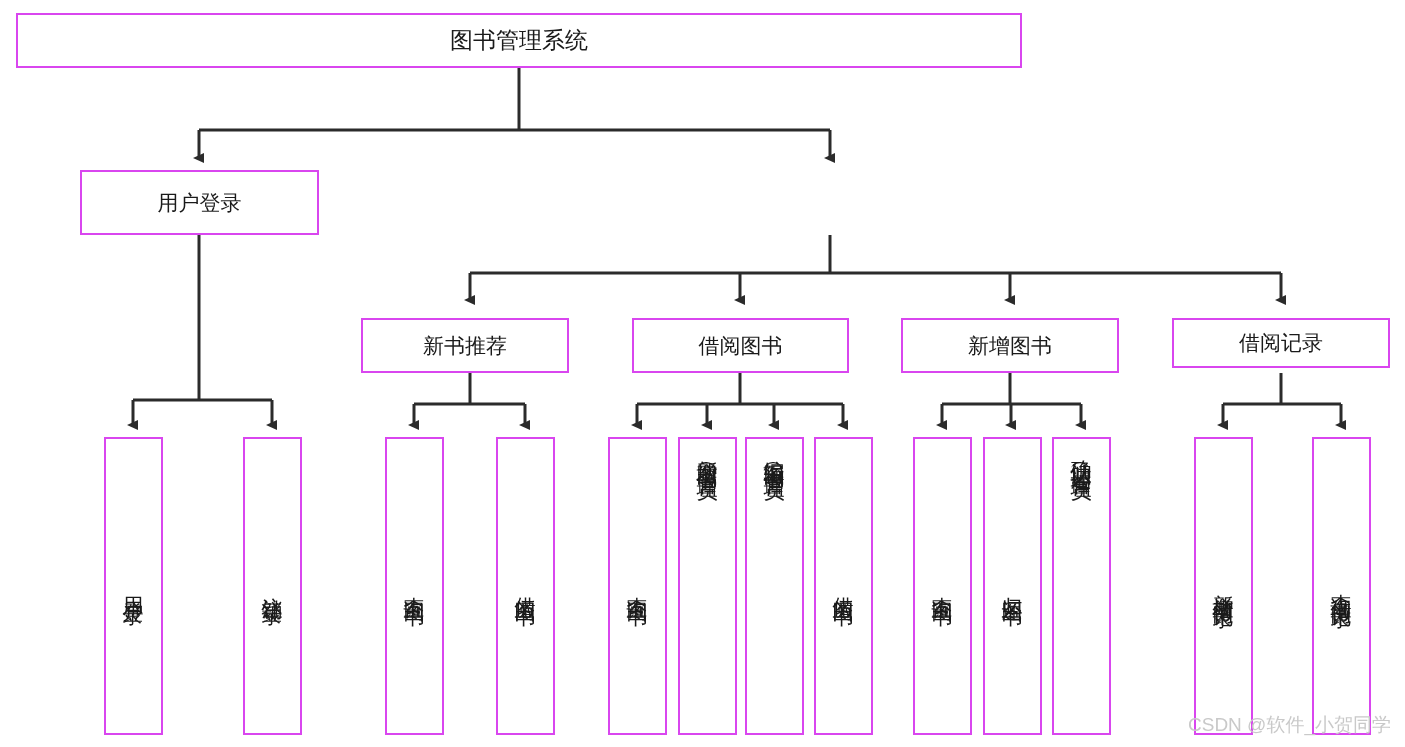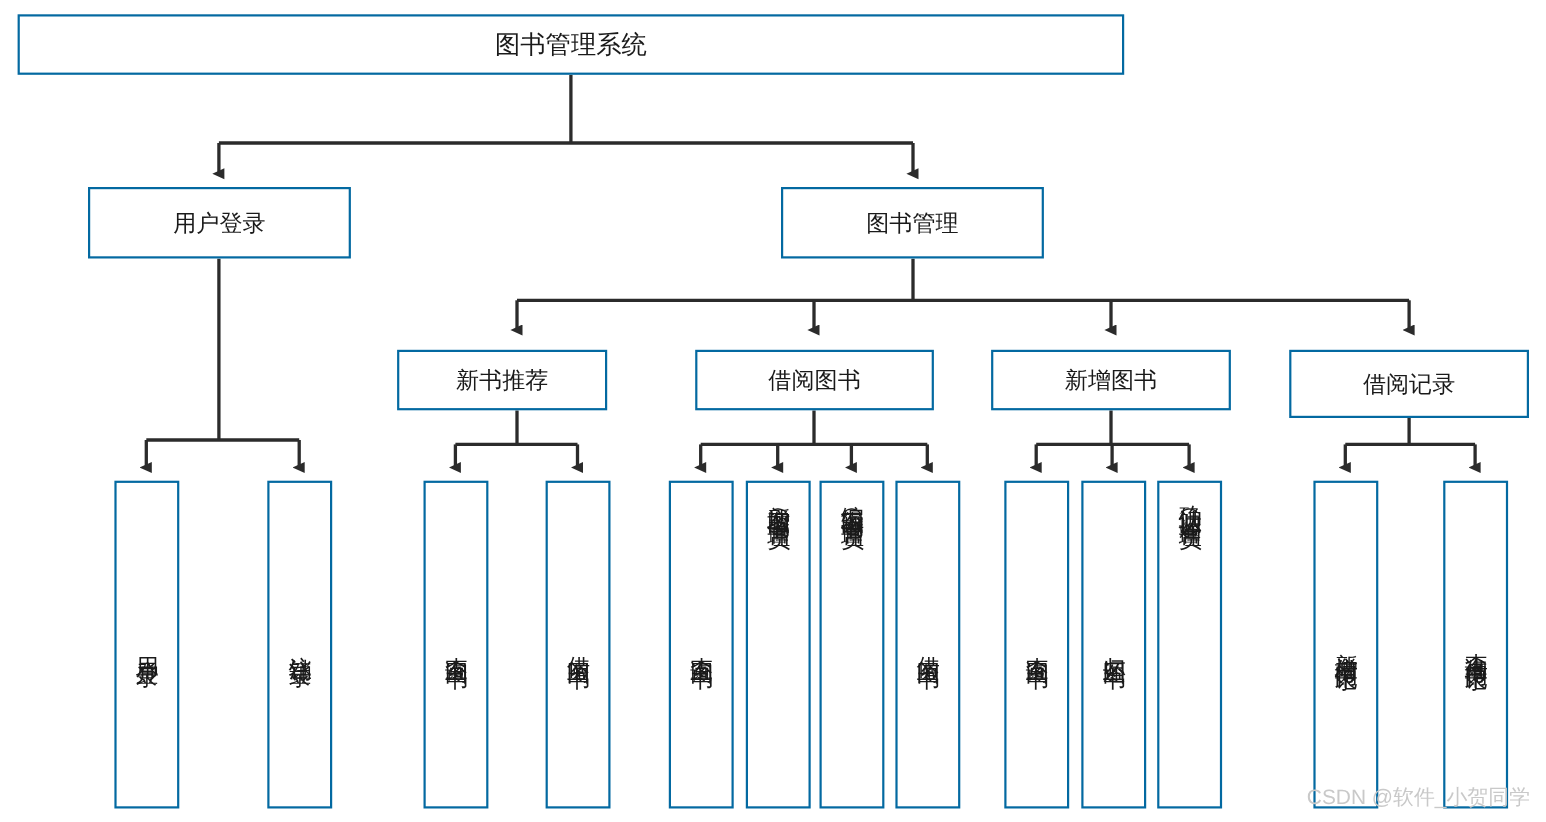--- a/index.html
+++ b/index.html
@@ -20,21 +20,21 @@
   #edges {
     position: absolute;
     left: 0;
     top: 0;
     width: 1405px;
     height: 747px;
   }
   .node {
     position: absolute;
     box-sizing: border-box;
-    border: 2px solid #0369a1;
+    border: 2px solid #d946ef;
     background: #ffffff;
     color: #1a1a1a;
     display: flex;
     align-items: center;
     justify-content: center;
     text-align: left;
     z-index: 3;
   }
   .node.root {
     font-size: 23px;
@@ -135,34 +135,31 @@
     </g>
   </svg>
 
   <div class="node root" style="left:16px; top:13px; width:1006px; height:55px;">
     <span>图书管理系统</span>
   </div>
 
   <div class="node level2" style="left:80px; top:170px; width:239px; height:65px;">
     <span>用户登录</span>
   </div>
-  <div class="node level2" style="left:710px; top:170px; width:239px; height:65px;">
-    <span>图书管理</span>
-  </div>
-
-  <div class="node level3" style="left:361px; top:318px; width:191px; height:55px;">
+
+  <div class="node level3" style="left:361px; top:318px; width:208px; height:55px;">
     <span>新书推荐</span>
   </div>
   <div class="node level3" style="left:632px; top:318px; width:217px; height:55px;">
     <span>借阅图书</span>
   </div>
   <div class="node level3" style="left:901px; top:318px; width:218px; height:55px;">
     <span>新增图书</span>
   </div>
-  <div class="node level3" style="left:1172px; top:318px; width:218px; height:62px;">
+  <div class="node level3" style="left:1172px; top:318px; width:218px; height:50px;">
     <span>借阅记录</span>
   </div>
 
   <div class="node leaf" style="left:104px; top:437px; width:59px; height:298px;">
     <div class="leaf-inner">
       <span class="vtext">用户登录</span>
     </div>
   </div>
   <div class="node leaf" style="left:243px; top:437px; width:59px; height:298px;">
     <div class="leaf-inner">

